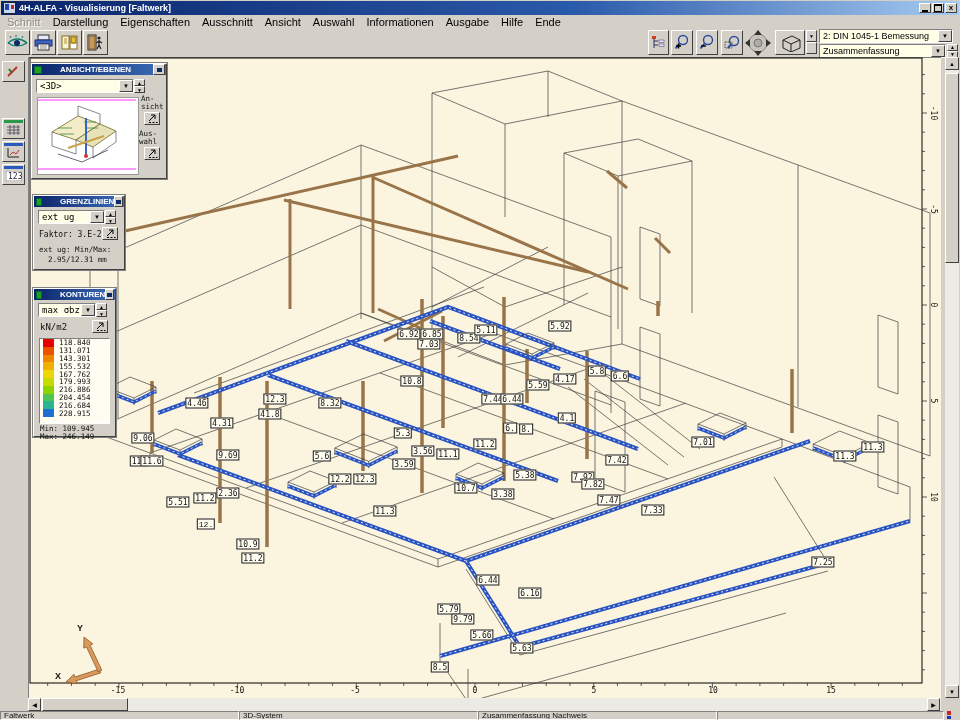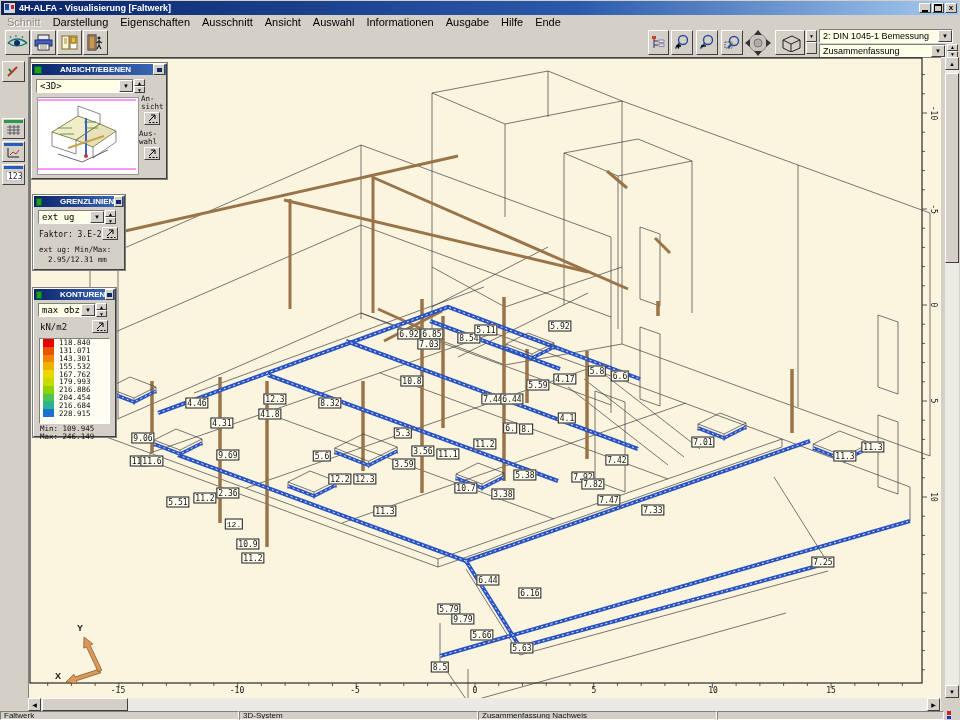--- a/index.html
+++ b/index.html
@@ -495,21 +495,21 @@
       <div class="anno" style="left: 111px; top: 404px;">11.</div>
       <div class="anno" style="left: 124px; top: 404px;">11.6</div>
       <div class="anno" style="left: 115px; top: 381px;">9.06</div>
       <div class="anno" style="left: 200px; top: 398px;">9.69</div>
       <div class="anno" style="left: 294px; top: 399px;">5.6</div>
       <div class="anno" style="left: 312px; top: 422px;">12.2</div>
       <div class="anno" style="left: 337px; top: 422px;">12.3</div>
       <div class="anno" style="left: 357px; top: 454px;">11.3</div>
       <div class="anno" style="left: 177px; top: 441px;">11.2</div>
       <div class="anno" style="left: 200px; top: 436px;">2.36</div>
-      <div class="anno" style="left: 206px; top: 467px; font-family: Liberation Mono, monospace;">12.</div>
+      <div class="anno" style="left: 178px; top: 467px; font-family: Liberation Mono, monospace;">12.</div>
       <div class="anno" style="left: 220px; top: 487px;">10.9</div>
       <div class="anno" style="left: 225px; top: 501px;">11.2</div>
       <div class="anno" style="left: 381px; top: 277px;">6.92</div>
       <div class="anno" style="left: 404px; top: 277px;">6.85</div>
       <div class="anno" style="left: 401px; top: 287px;">7.03</div>
       <div class="anno" style="left: 441px; top: 281px;">8.54</div>
       <div class="anno" style="left: 458px; top: 273px;">5.11</div>
       <div class="anno" style="left: 384px; top: 324px;">10.8</div>
       <div class="anno" style="left: 465px; top: 342px;">7.44</div>
       <div class="anno" style="left: 484px; top: 342px;">6.44</div>

